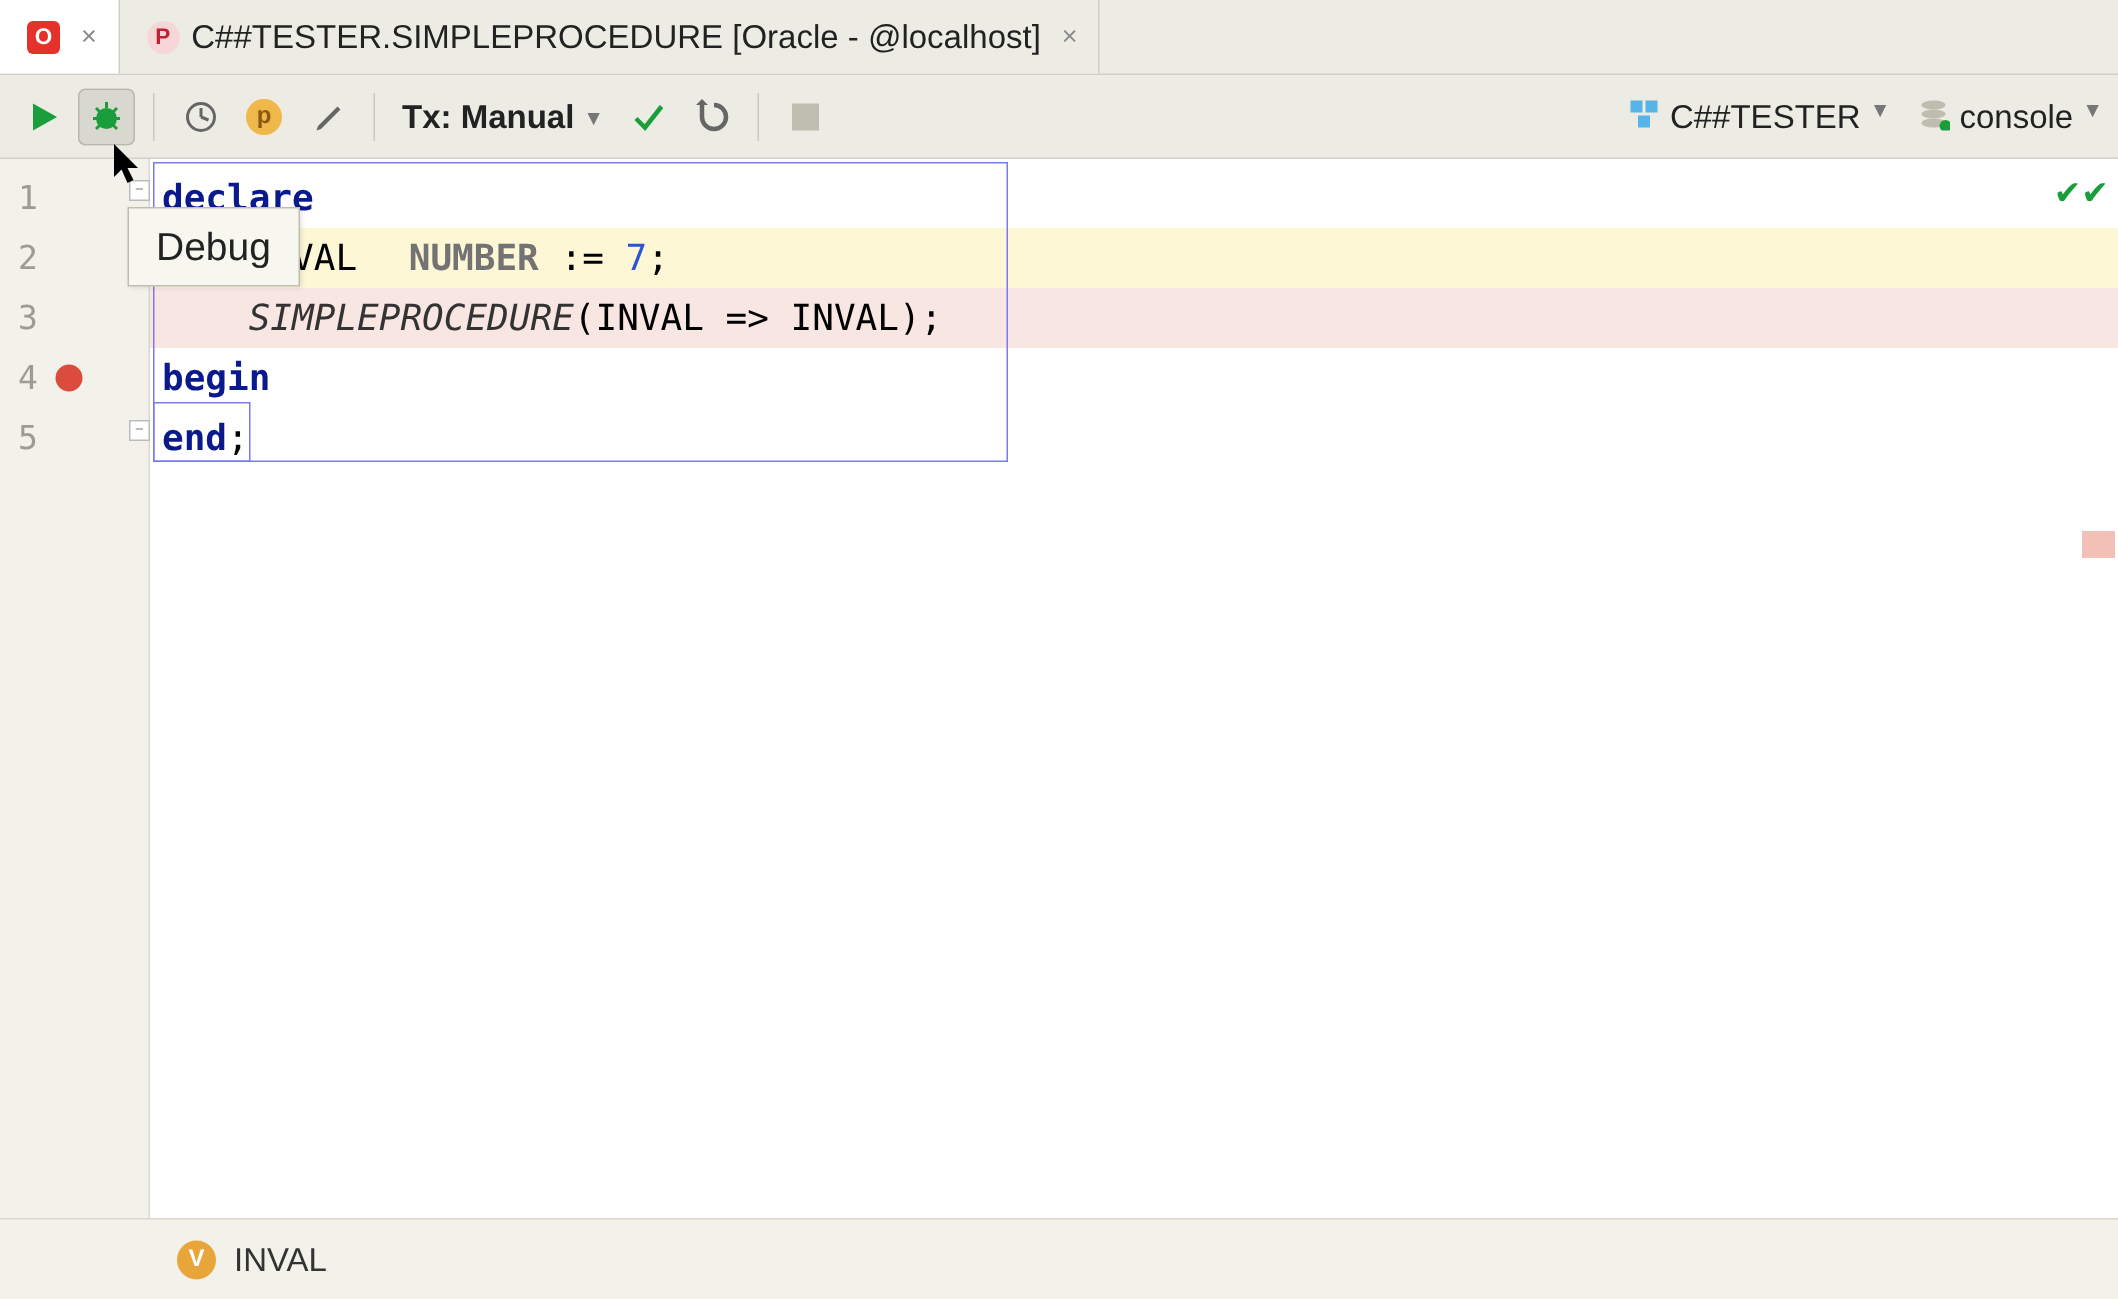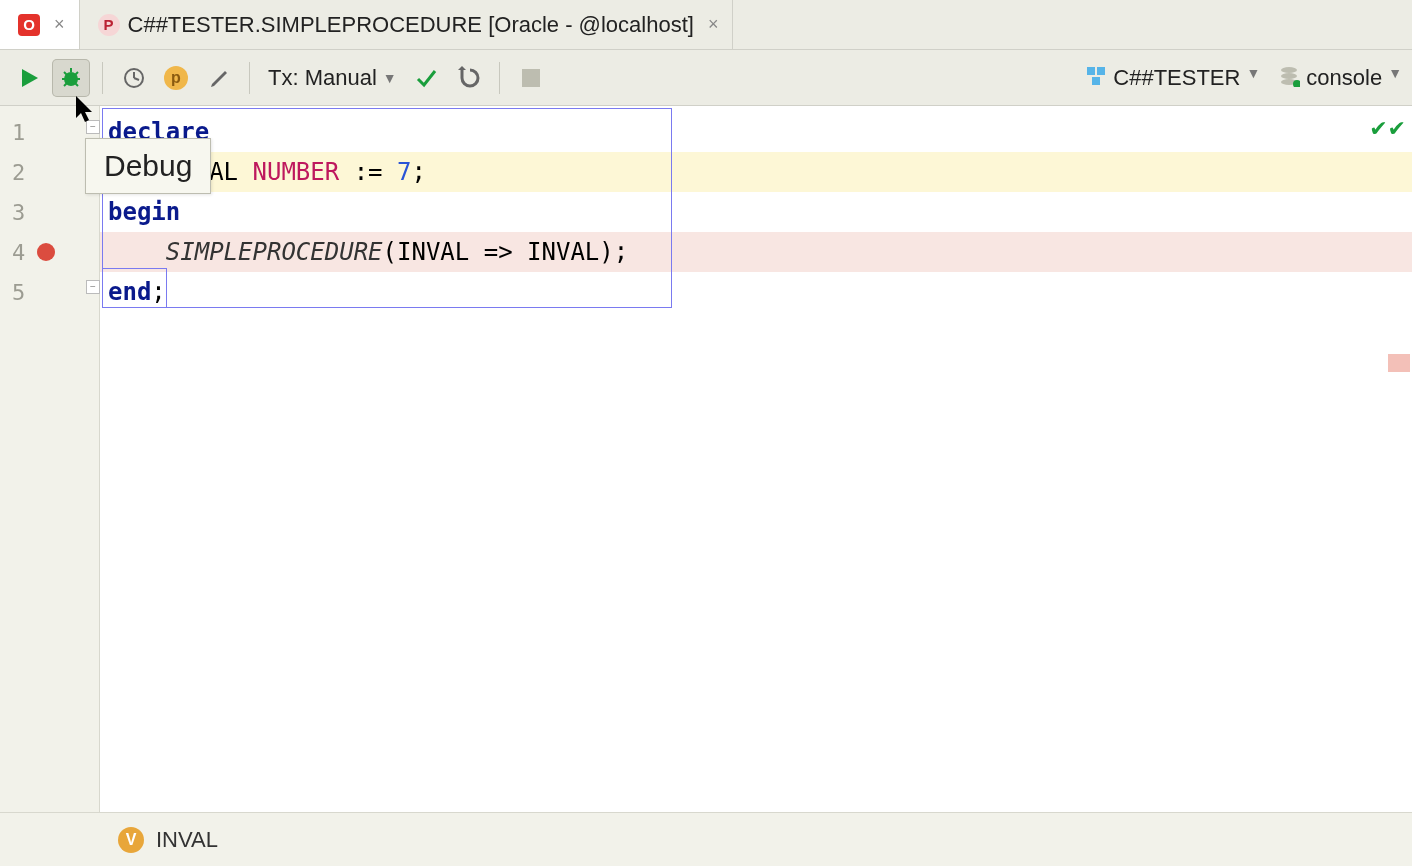--- a/index.html
+++ b/index.html
@@ -13,44 +13,44 @@
 .tab-icon { width:22px; height:22px; display:inline-flex; align-items:center; justify-content:center; border-radius:4px; }
 .oracle-ico { background:#e4322b; color:#fff; font-weight:700; font-size:15px; }
 .proc-ico { background:#f6d6d6; color:#b23; font-weight:700; font-size:15px; border-radius:50%; }
 
 
 .toolbar { display:flex; align-items:center; height:56px; background:#ecece4; border-bottom:1px solid #d0d0c8; padding:0 10px; gap:4px; }
 .tbtn { width:38px; height:38px; border-radius:5px; display:flex; align-items:center; justify-content:center; cursor:pointer; }
 .tbtn.selected { background:#d8d8ce; box-shadow:inset 0 0 0 1px #b8b8ac; }
 .tbtn svg { overflow:visible; }
 .divider { width:1px; height:32px; background:#c8c8be; margin:0 8px; }
-.tx-dd { display:flex; align-items:center; gap:6px; font-size:22px; color:#222; cursor:pointer; padding:0 6px; }
+.tx-dd { display:flex; align-items:center; gap:6px; font-size:22px; color:#222; cursor:pointer; padding:0 6px;font-weight:bold; }
 .chev { color:#777; font-size:14px; }
 .toolbar .spacer { flex:1; }
 .rdrop { display:flex; gap:6px; font-size:22px; color:#222; cursor:pointer; margin-left:14px; }
 
 
 .editor-wrap { display:flex; height:706px; position:relative; }
 .gutter { width:100px; background:#f2f2ea; border-right:1px solid #d8d8ce; padding-top:6px; position:relative; }
 .gline { height:40px; display:flex; align-items:center; font-size:22px; color:#9c9c92; padding-left:12px; font-family:ui-monospace,Menlo,Consolas,monospace; }
 .breakpoint { width:18px; height:18px; border-radius:50%; background:#db4c3f; margin-left:12px; }
 .fold-handle { position:absolute; right:-1px; width:14px; height:14px; border:1px solid #bbb; background:#fff; font-size:10px; line-height:12px; text-align:center; color:#888; }
 
 .code { flex:1; font-family:ui-monospace,Menlo,Consolas,monospace; font-size:24px; position:relative; padding-top:6px;border-radius:30px; }
 .cline { height:40px; display:flex; align-items:center; padding-left:8px; white-space:pre; }
 .cline.hl-yellow { background:#fdf7d6; }
 .cline.hl-red { background:#f8e6e2; }
 .kw { color:#0a1a8c; font-weight:700; }
-.ident { color:#be185d; font-weight:400; }
+.ident { color:#737373; font-weight:700;margin-left:20px; }
 .num { color:#2a54d6; }
 .fn { color:#333; font-style:italic; }
 .box-outline { position:absolute; border:1.5px solid #7a7af0; pointer-events:none; }
 
 
-.tooltip { position:absolute; left:85px; top:138px; background:#f7f7ef; border:1px solid #bdbdb0; padding:10px 18px; font-size:30px; color:#222; box-shadow:1px 1px 3px rgba(0,0,0,.1); z-index:20; }
+.tooltip { position:absolute; left:85px; top:138px; background:#f7f7ef; border:1px solid #bdbdb0; padding:10px 18px; font-size:26px; color:#222; box-shadow:1px 1px 3px rgba(0,0,0,.1); z-index:20; }
 
 
 .cursor-ptr { position:absolute; left:76px; top:96px; z-index:30; pointer-events:none; }
 
 
 .right-check { position:absolute; right:6px; top:116px; color:#1a9e3c; font-size:22px; }
 
 
 .status { position:absolute; bottom:0; left:0; right:0; height:54px; background:#f2f2ea; border-top:1px solid #d8d8ce; display:flex; align-items:center; padding-left:118px; gap:12px; font-size:22px; color:#333; }
 .v-badge { width:26px; height:26px; border-radius:50%; background:#e8a63a; color:#fff; font-weight:700; display:flex; align-items:center; justify-content:center; font-size:16px; }
@@ -160,22 +160,22 @@
         <div class="gline">4<span class="breakpoint"></span></div>
         <div class="gline">5</div>
       </div>
     <div class="fold-handle" style="top:14px;">−</div>
     <div class="fold-handle" style="top:174px;">−</div>
   </div>
   <div class="code">
     <div id="code-lines">
         <div class="cline"><span class="kw">declare</span></div>
         <div class="cline hl-yellow"><span>    INVAL </span><span class="ident">NUMBER</span><span> := </span><span class="num">7</span><span>;</span></div>
+        <div class="cline hl-red"><span>    </span><span class="fn">SIMPLEPROCEDURE</span><span>(INVAL =&gt; INVAL);</span></div>
         <div class="cline"><span class="kw">begin</span></div>
-        <div class="cline hl-red"><span>    </span><span class="fn">SIMPLEPROCEDURE</span><span>(INVAL =&gt; INVAL);</span></div>
         <div class="cline"><span class="kw">end</span><span>;</span></div>
       </div>
     <div class="box-outline" style="left:2px; top:2px; width:570px; height:200px;"></div>
     <div class="box-outline" style="left:2px; top:162px; width:65px; height:40px;"></div>
   </div>
   <div class="err-stripe"></div>
 </div>
 
 <span class="right-check">✔✔</span>
 

